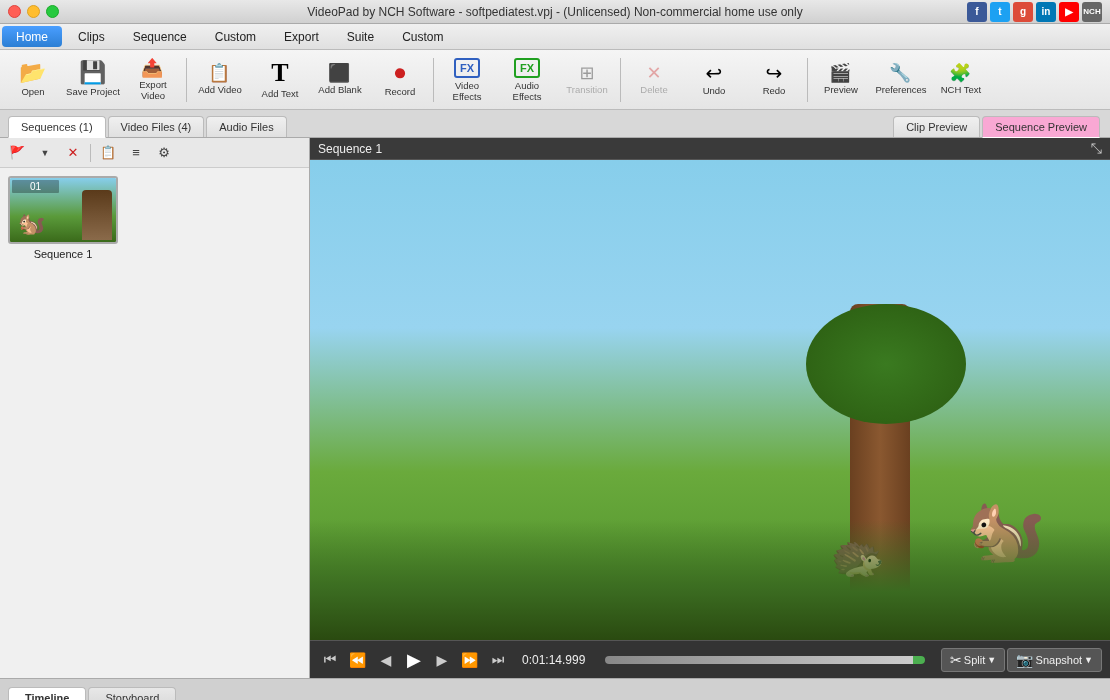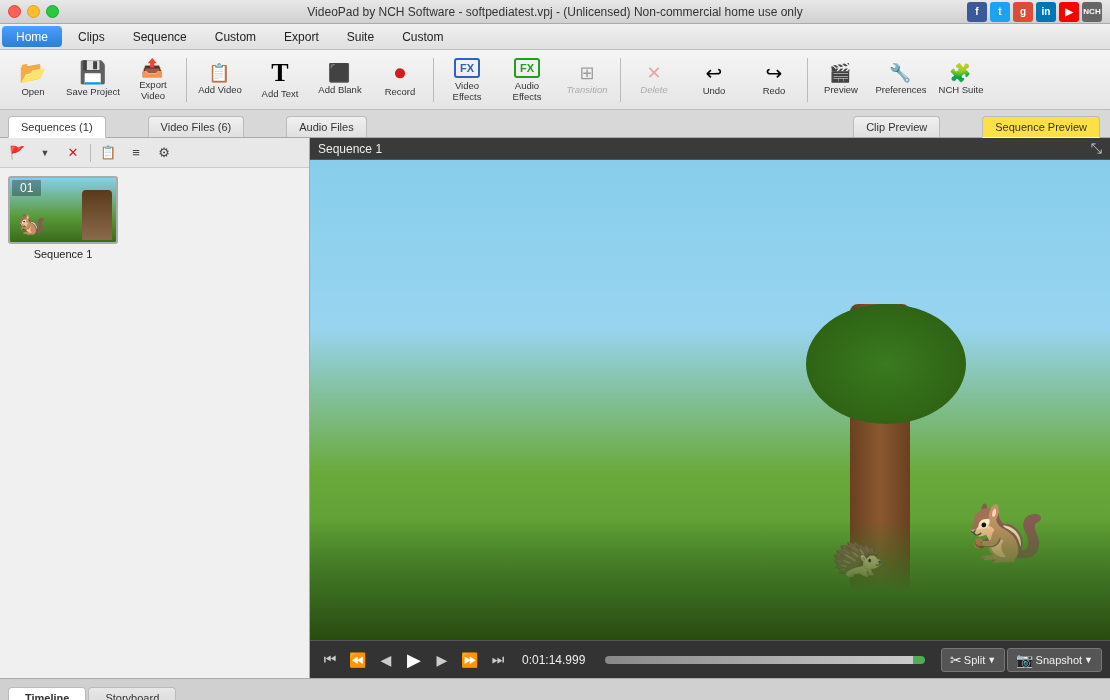--- a/index.html
+++ b/index.html
@@ -94,31 +94,30 @@
       color: #333;
       text-align: center;
     }
     .toolbar-sep {
       width: 1px;
       height: 44px;
       background: #bbb;
       margin: 0 2px;
     }
     .tool-btn.disabled .tool-icon { opacity: 0.35; }
-    .tool-btn.disabled .tool-label { opacity: 0.35; font-style: italic; }
+    .tool-btn.disabled .tool-label { opacity: 0.35; }
 
     
     #tabs-row {
       background: #d8d8d8;
       height: 28px;
       display: flex;
       align-items: flex-end;
       border-bottom: 1px solid #aaa;
       padding: 0 8px;
-      gap: 40px;
     }
     .tab {
       padding: 4px 12px;
       font-size: 11px;
       cursor: pointer;
       border: 1px solid #bbb;
       border-bottom: none;
       background: linear-gradient(to bottom, #f0f0f0, #e0e0e0);
       border-radius: 4px 4px 0 0;
       margin-right: 2px;
@@ -416,31 +415,31 @@
   <div class="tool-btn">
     <div class="tool-icon" style="font-size:18px;">🎬</div>
     <div class="tool-label">Preview</div>
   </div>
   <div class="tool-btn">
     <div class="tool-icon" style="font-size:18px;">🔧</div>
     <div class="tool-label">Preferences</div>
   </div>
   <div class="tool-btn">
     <div class="tool-icon" style="font-size:18px;">🧩</div>
-    <div class="tool-label">NCH Suite</div>
+    <div class="tool-label">NCH Text</div>
   </div>
 </div>
 
 <div id="tabs-row">
   <div class="tab active">Sequences (1)</div>
-  <div class="tab">Video Files (6)</div>
+  <div class="tab">Video Files (4)</div>
   <div class="tab">Audio Files</div>
   <div style="flex:1;"></div>
   <div class="tab">Clip Preview</div>
-  <div class="tab active" style="background:#fde047;border-bottom:1px solid white;margin-bottom:-1px;">Sequence Preview</div>
+  <div class="tab active" style="background:#f9a8d4;border-bottom:1px solid white;margin-bottom:-1px;">Sequence Preview</div>
 </div>
 
 <div id="main-content">
 
   <div id="left-panel">
     <div id="left-toolbar">
       <div class="lt-btn">🚩</div>
       <div class="lt-btn" style="font-size:9px;">▼</div>
       <div class="lt-btn" style="color:#cc2020;">✕</div>
       <div class="lt-sep"></div>
@@ -448,21 +447,21 @@
       <div class="lt-btn">≡</div>
       <div class="lt-btn">⚙</div>
     </div>
     <div id="left-content">
       <div class="sequence-thumb">
         <div class="thumb-img">
 
           <div style="width:100%;height:100%;background:linear-gradient(to bottom,#87ceeb 0%,#5a9a3a 60%,#3a6a1a 100%);position:relative;overflow:hidden;">
             <div style="position:absolute;bottom:5px;left:8px;font-size:22px;">🐿️</div>
             <div style="position:absolute;bottom:2px;right:4px;width:30px;height:50px;background:linear-gradient(to bottom,#5a3a1a,#8a6a4a);border-radius:4px 4px 0 0;"></div>
-            <div style="position:absolute;top:2px;left:2px;font-size:12px;background:rgba(0,0,0,0.3);color:white;padding:1px 8px;border-radius:1px;">01</div>
+            <div style="position:absolute;top:2px;left:2px;font-size:10px;background:rgba(0,0,0,0.3);color:white;padding:1px 18px;border-radius:1px;">01</div>
           </div>
         </div>
         <div class="thumb-label">Sequence 1</div>
       </div>
     </div>
   </div>
 
   <div id="right-panel">
     <div id="preview-header">
       <div id="preview-header-title">Sequence 1</div>

